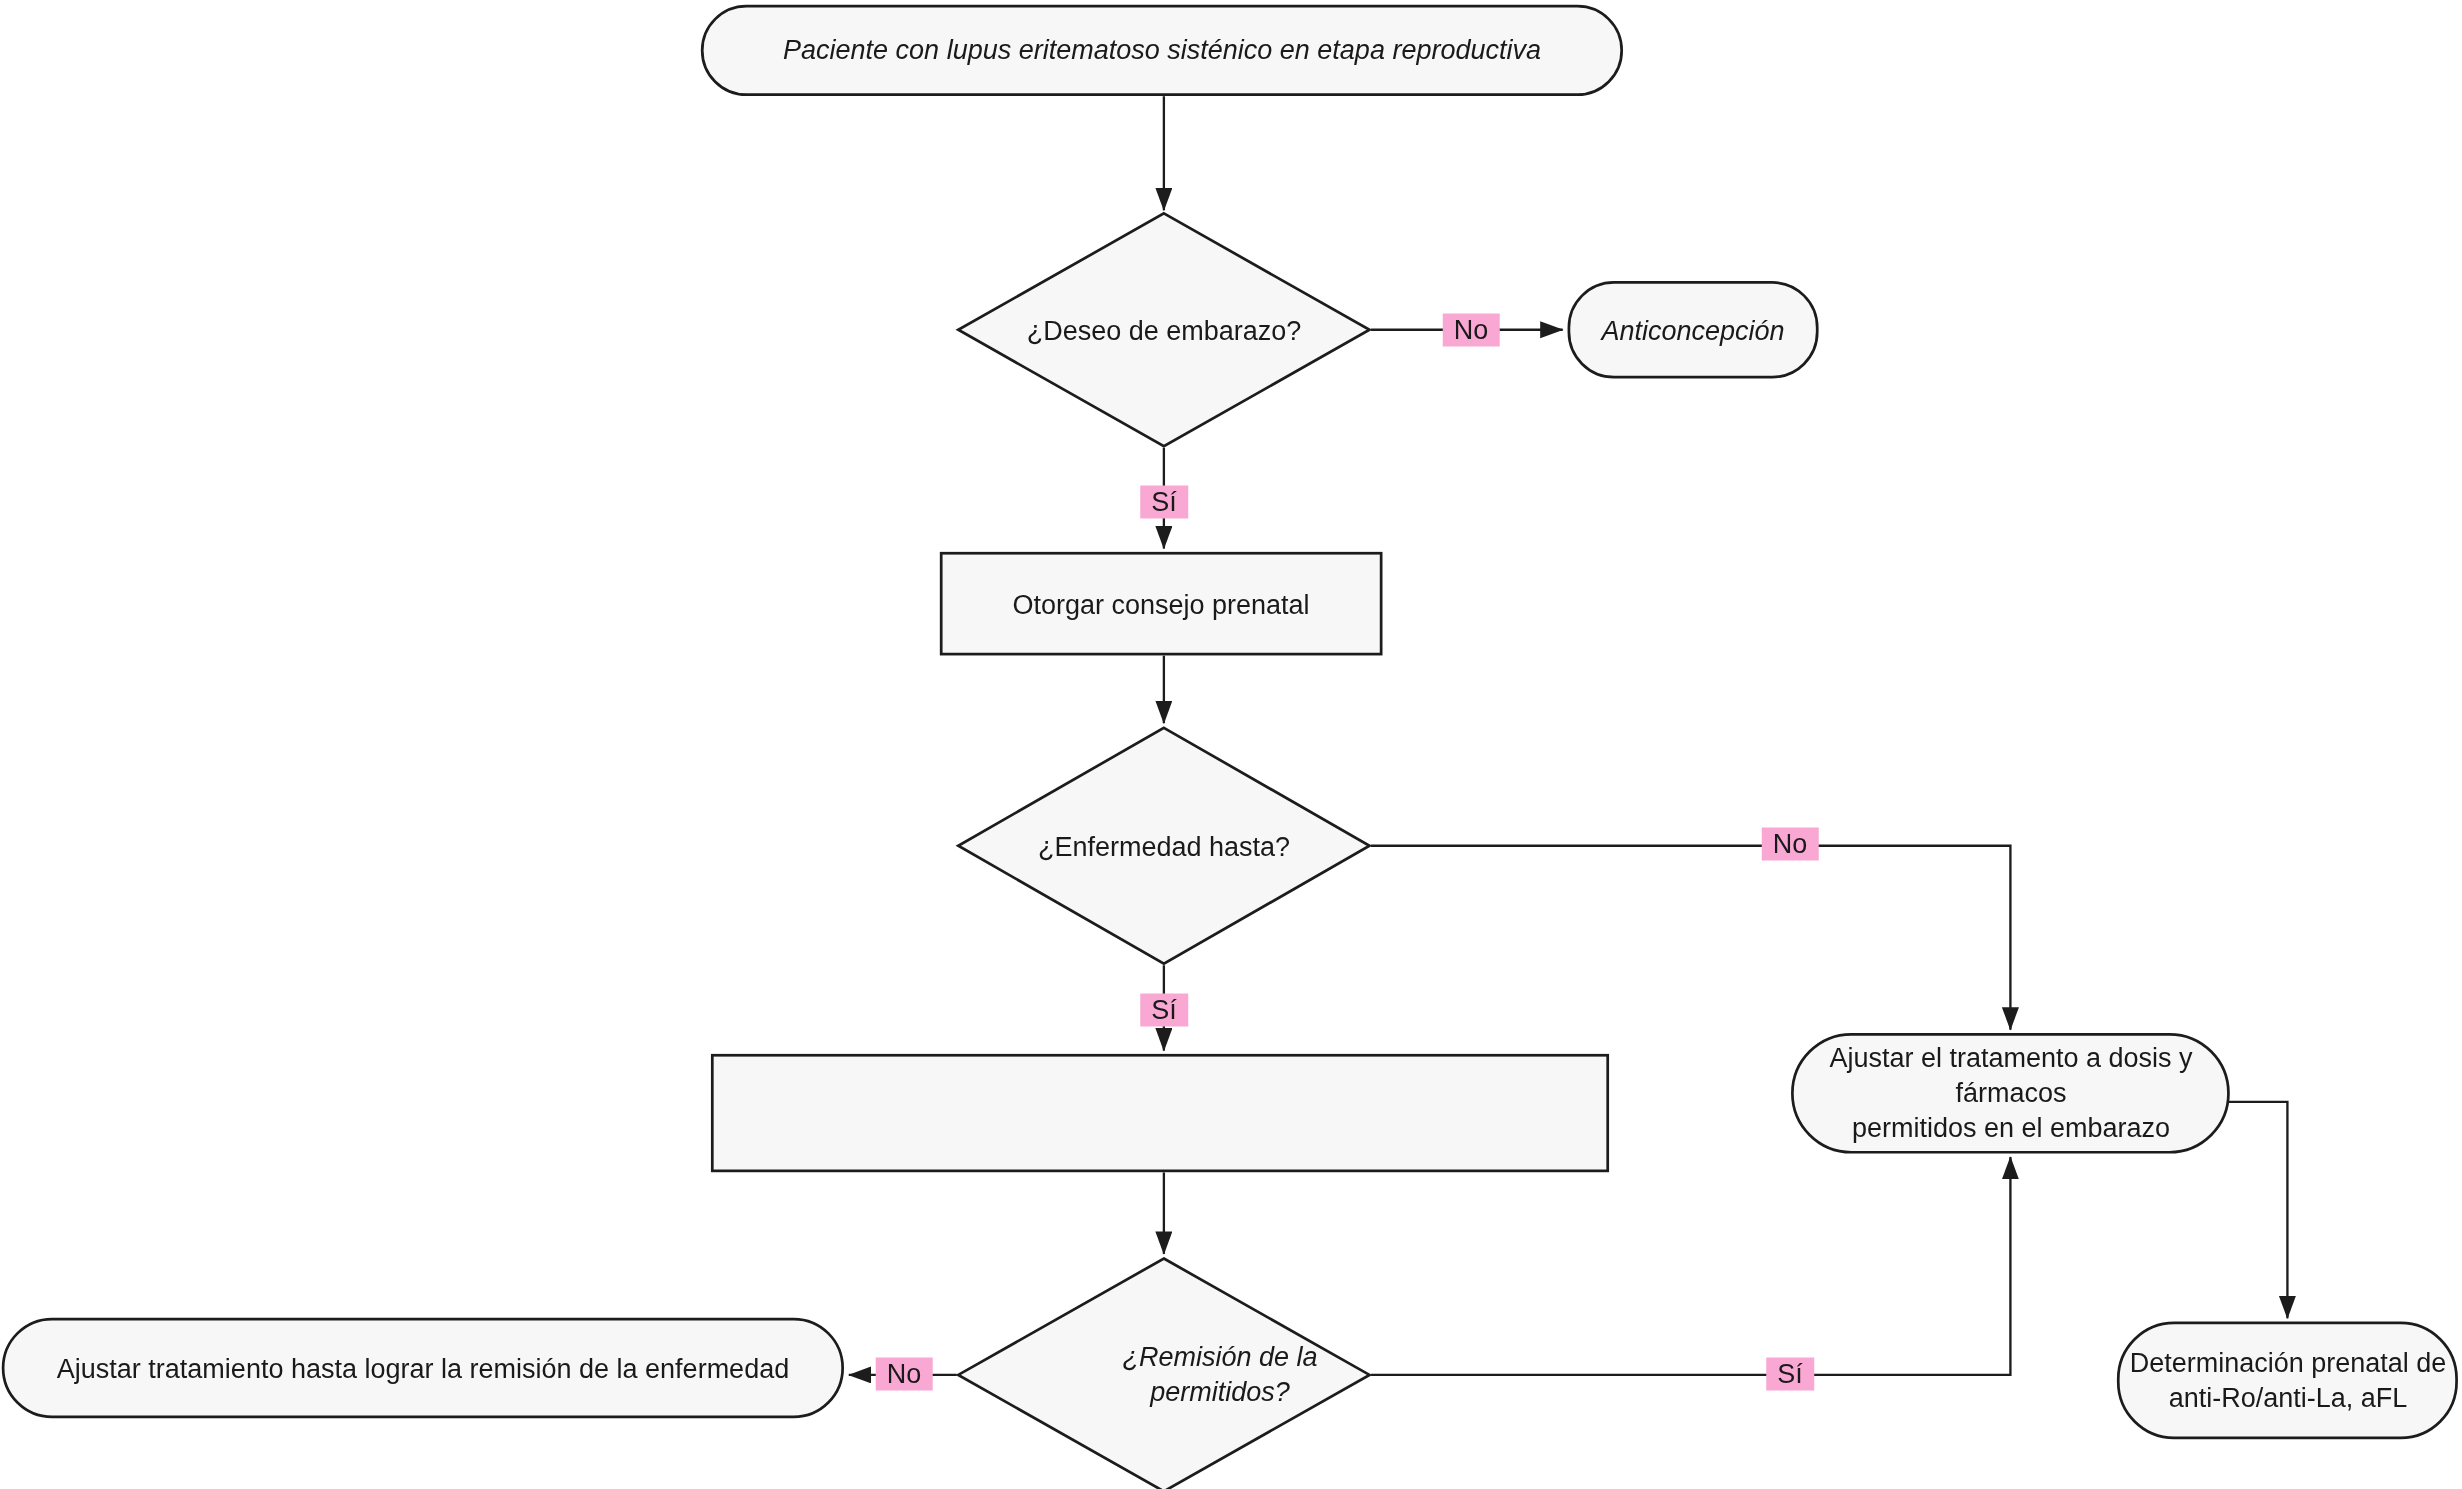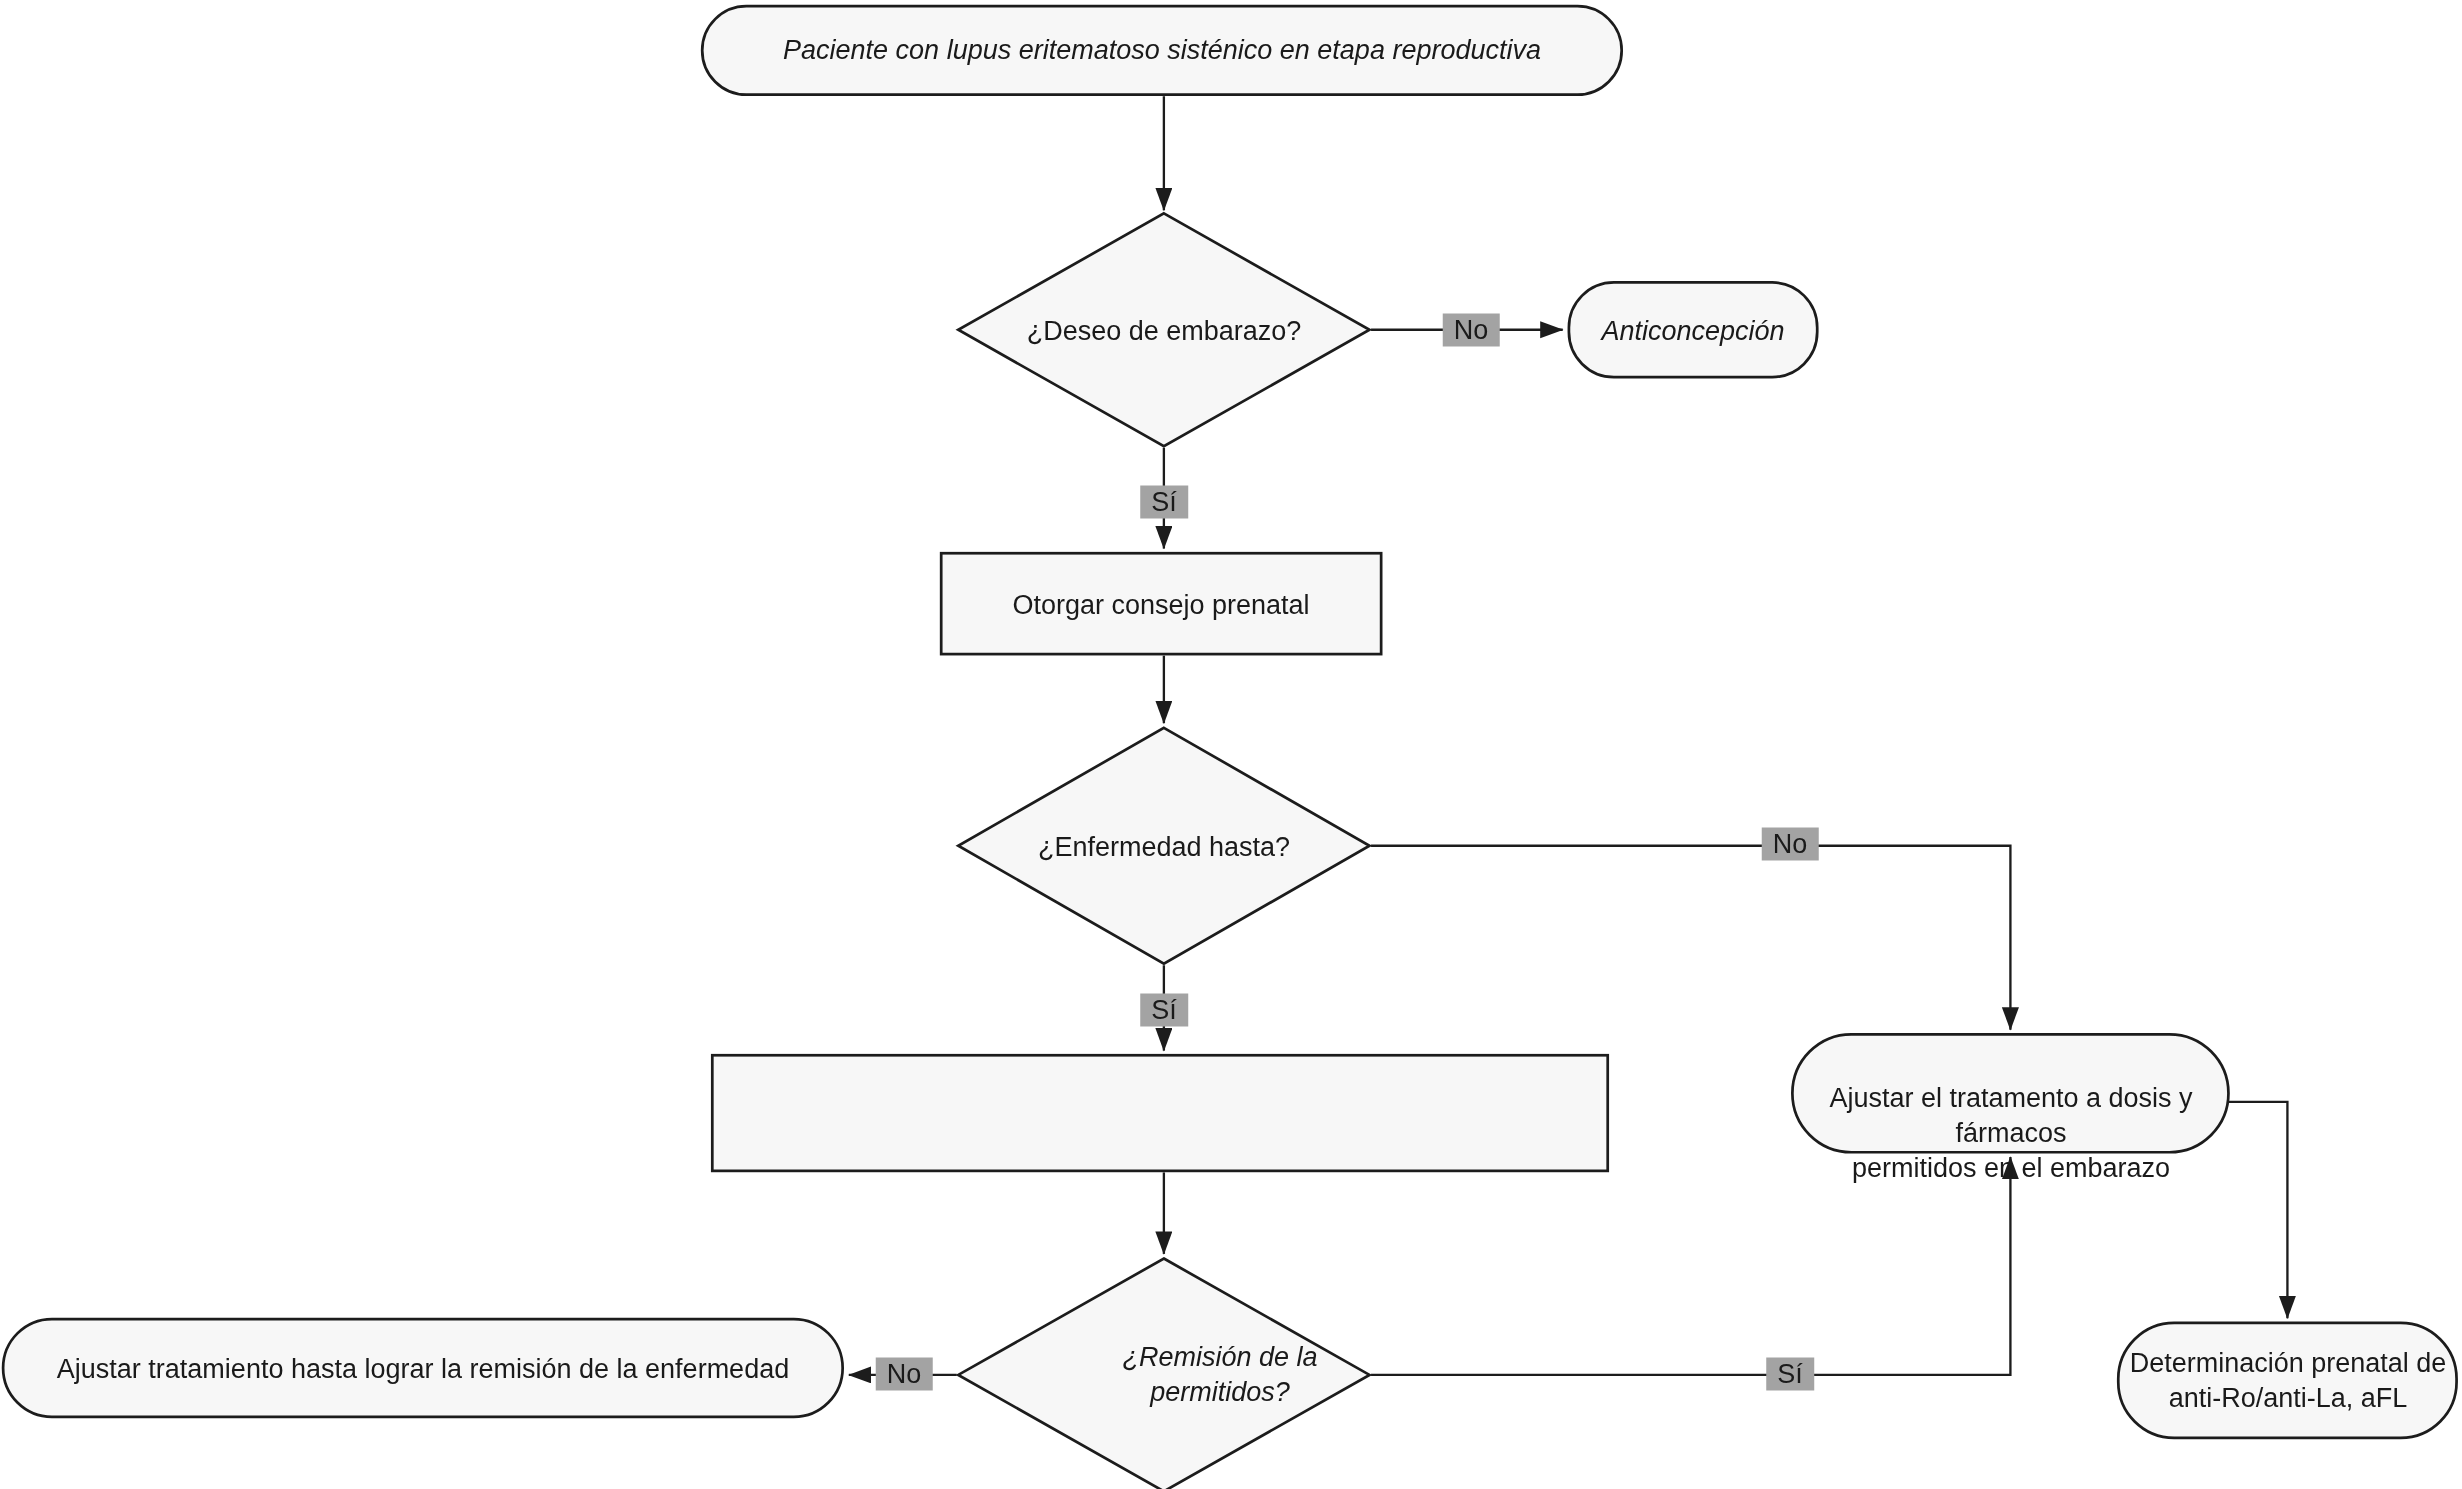--- a/index.html
+++ b/index.html
@@ -41,21 +41,21 @@
     line-height: 35px;
     color: #1a1a1a;
     white-space: nowrap;
   }
   .node-label .ln {
     white-space: nowrap;
   }
   .edge-label {
     position: absolute;
     transform: translate(-50%, -50%);
-    background: #a3a3a3;
+    background: #f9a8d4;
     padding: 0 11px;
     font-size: 27px;
     line-height: 33px;
     color: #1a1a1a;
     white-space: nowrap;
   }
 </style>
 </head>
 <body>
 
@@ -95,21 +95,21 @@
 
   <div class="node-label" style="left:1164px; top:331px;">¿Deseo de embarazo?</div>
 
   <div class="node-label" style="left:1693px; top:331px;font-style:italic;">Anticoncepción</div>
 
   <div class="node-label" style="left:1161px; top:605px;">Otorgar consejo prenatal</div>
 
   <div class="node-label" style="left:1164px; top:847px;">¿Enfermedad hasta?</div>
 
 
-  <div class="node-label" style="left:2011px; top:1093px;margin-top:40px;">
+  <div class="node-label" style="left:2011px; top:1093px;">
     <div class="ln">Ajustar el tratamento a dosis y</div>
     <div class="ln">fármacos</div>
     <div class="ln">permitidos en el embarazo</div>
   </div>
 
   <div class="node-label" style="left:1220px; top:1375px;font-style:italic;">
     <div class="ln">¿Remisión de la</div>
     <div class="ln">permitidos?</div>
   </div>
 

